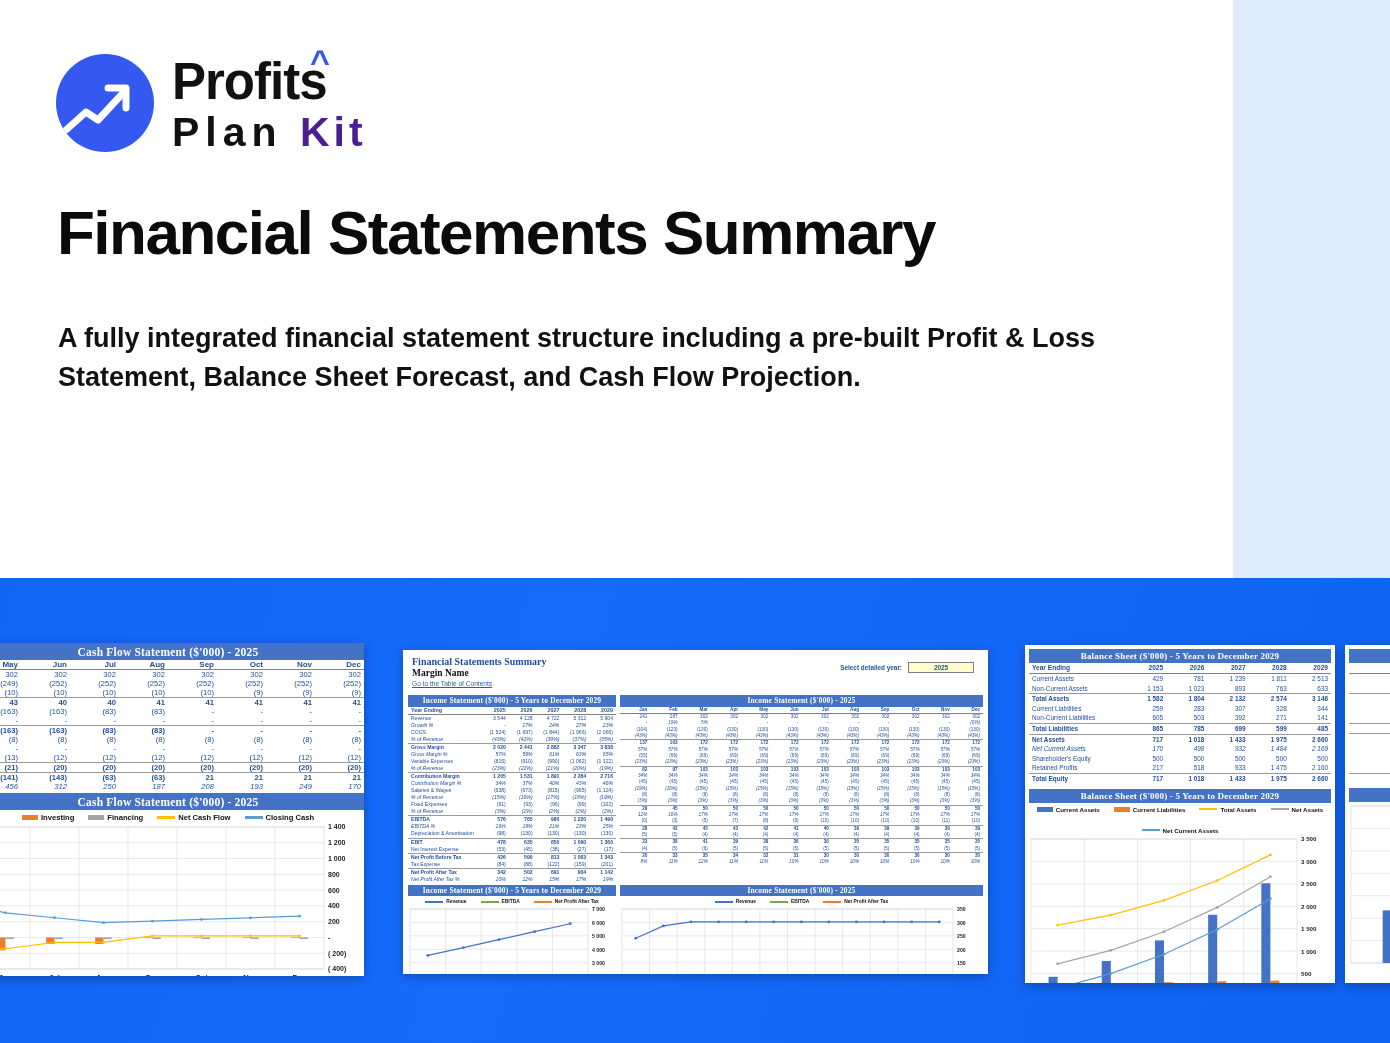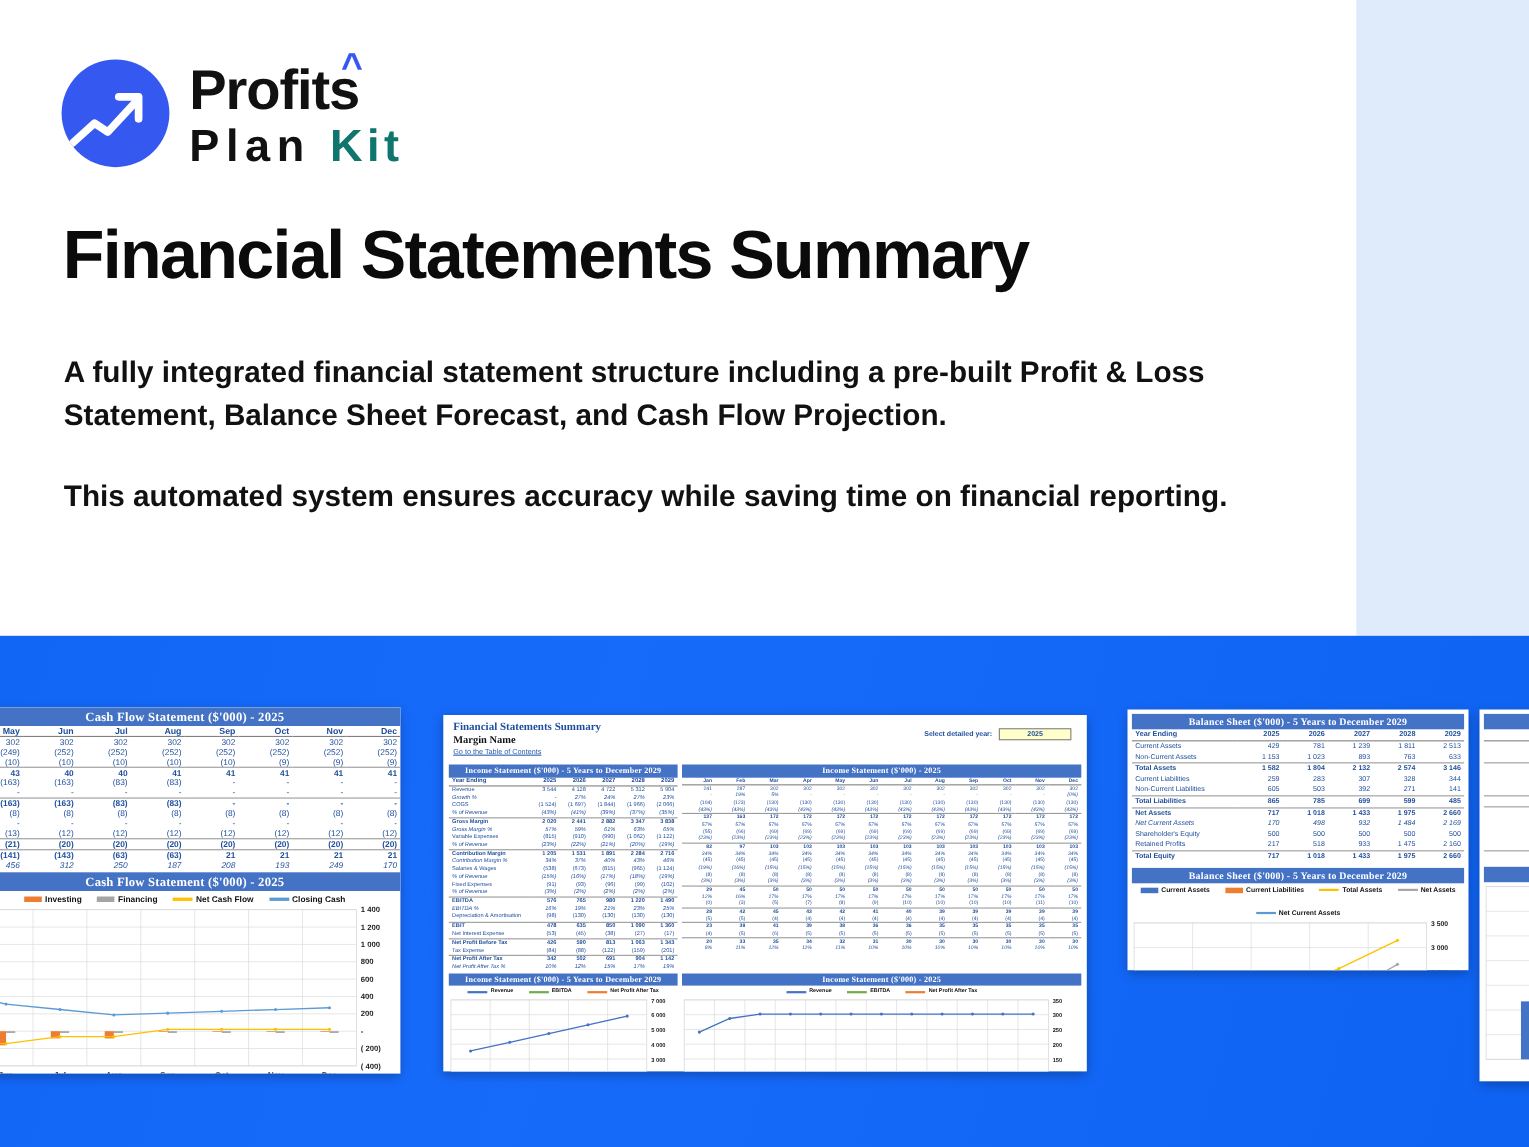--- a/index.html
+++ b/index.html
@@ -23,21 +23,21 @@
   }
 
   
   .logo-wrap { position: absolute; left: 56px; top: 52px; display: flex; align-items: center; gap: 18px; }
   .logo-mark { width: 98px; height: 98px; border-radius: 50%; background: #3559f0; position: relative; overflow: hidden; flex: 0 0 auto; }
   .logo-mark svg { position: absolute; left: 0; top: 0; }
   .logo-text { line-height: 1; padding-top: 4px; }
   .logo-l1 { font-size: 51px; font-weight: 800; letter-spacing: -1px; color: #111111; position: relative; }
   .logo-l1 .hat { position: absolute; left: 138px; top: -12px; font-size: 34px; color: #3559f0; font-weight: 700; }
   .logo-l2 { font-size: 41px; font-weight: 700; color: #111111; letter-spacing: 6px; margin-top: 5px; }
-  .logo-l2 .kit { color: #0f766e; letter-spacing: 4px; }
+  .logo-l2 .kit { color: #4c1d95; letter-spacing: 4px; }
 
   .headline {
     position: absolute; left: 57px; top: 200px; width: 1120px;
     font-size: 62px; font-weight: 800; color: #0b0b0b; letter-spacing: -1.5px;
     line-height: 1.05;
   }
   .para {
     position: absolute; left: 58px; width: 1075px;
     font-size: 27px; font-weight: 700; color: #111111; line-height: 1.46;
   }
@@ -45,21 +45,21 @@
   .para.p2 { top: 432px; }
 
   
   .card {
     position: absolute; background: #ffffff;
     box-shadow: 0 3px 10px rgba(0,0,0,.28);
     overflow: hidden;
   }
   .card-left   { left: -28px;  top: 643px; width: 392px; height: 333px; }
   .card-center { left: 403px;  top: 650px; width: 585px; height: 324px; }
-  .card-right  { left: 1025px; top: 645px; width: 310px; height: 237px; }
+  .card-right  { left: 1025px; top: 645px; width: 310px; height: 338px; }
   .card-far    { left: 1345px; top: 645px; width: 110px; height: 338px; }
 
   
   .xbar {
     background: #4472c4; color: #ffffff; text-align: center;
     font-weight: 700; font-family: "Liberation Serif", serif;
     letter-spacing: .2px; white-space: nowrap; overflow: hidden;
   }
   .xbar.b1 { font-size: 11.5px; padding: 2.5px 0; }
   .xbar.b3 { font-size: 7.4px;  padding: 1.4px 0; }
@@ -139,21 +139,20 @@
       </div>
       <div class="logo-l2">
         <span>Plan</span>
         <span class="kit">Kit</span>
       </div>
     </div>
   </div>
 
   <div class="headline">Financial Statements Summary</div>
   <div class="para p1">A fully integrated financial statement structure including a pre-built Profit &amp; Loss Statement, Balance Sheet Forecast, and Cash Flow Projection.</div>
-  <div class="para p2">This automated system ensures accuracy while saving time on financial reporting.</div>
 
   <div class="card card-left">
     <div class="xbar b1">Cash Flow Statement ($'000) - 2025</div>
     <table class="xt cf-tbl">
       <tbody id="cf-body">
           <tr class="hdr">
             <td class="">May</td>
             <td class="">Jun</td>
             <td class="">Jul</td>
             <td class="">Aug</td>

